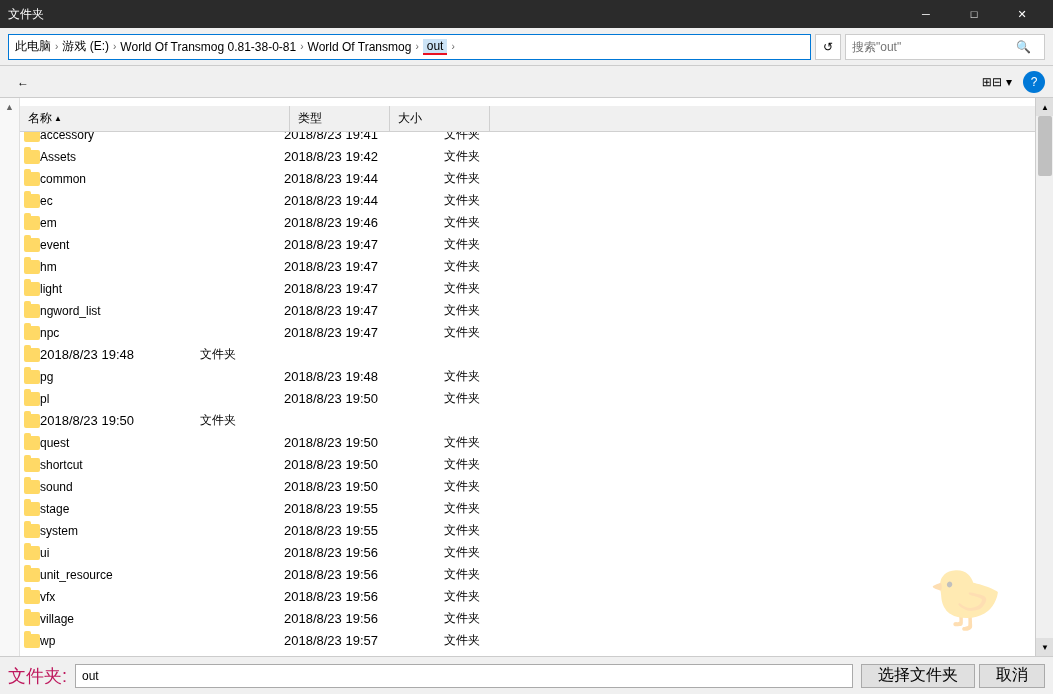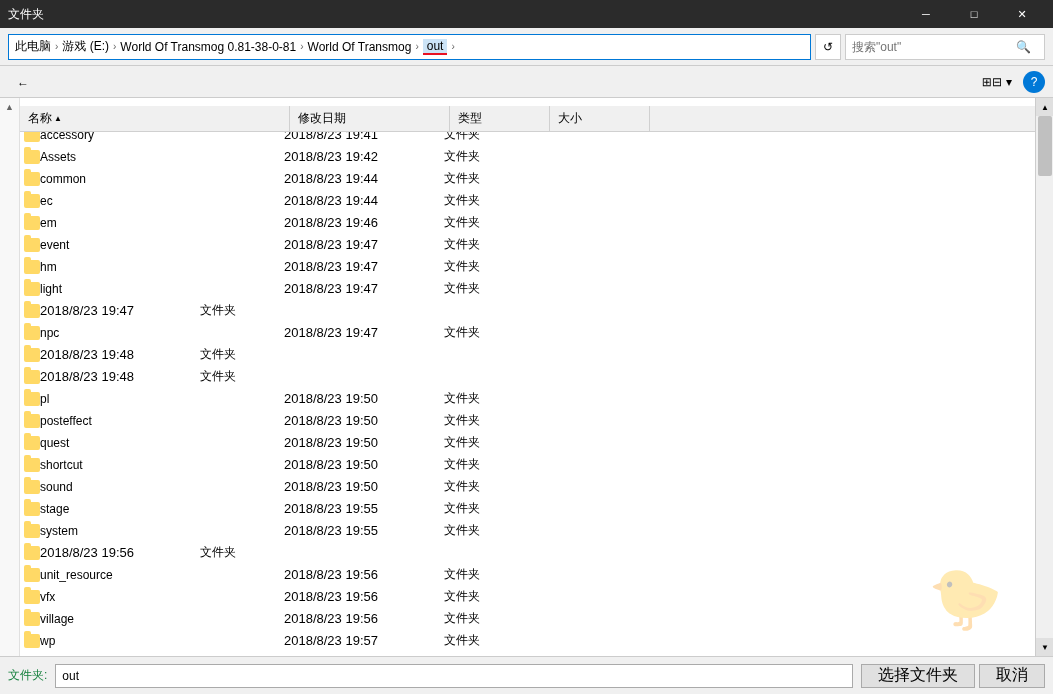--- a/index.html
+++ b/index.html
@@ -220,22 +220,22 @@
     .status-bar {
       height: 38px;
       background: #f0f0f0;
       border-top: 1px solid #ccc;
       display: flex;
       align-items: center;
       padding: 0 8px;
       gap: 8px;
     }
     .status-label {
-      font-size: 12px;
-      color: #15803d;
+      font-size: 18px;
+      color: #be185d;
     }
     .status-input {
       flex: 1;
       height: 24px;
       border: 1px solid #aaa;
       padding: 0 6px;
       font-size: 12px;
       background: #fff;
     }
     .status-buttons {
@@ -365,23 +365,20 @@
     </div>
   </div>
 
   <div class="file-list-container">
 
     <div class="col-headers">
       <div class="col-header col-name">
         <span>名称</span>
         <span class="sort-arrow">▲</span>
       </div>
-      <div class="col-header col-date">
-        <span>修改日期</span>
-      </div>
       <div class="col-header col-type">
         <span>类型</span>
       </div>
       <div class="col-header col-size">
         <span>大小</span>
       </div>
     </div>
 
     <div id="file-rows-container">
         <div class="file-row">
@@ -435,53 +432,54 @@
     </div>
         <div class="file-row">
       <div class="folder-icon"></div>
       <div class="file-name">light</div>
       <div class="file-date">2018/8/23 19:47</div>
       <div class="file-type">文件夹</div>
       <div class="file-size"></div>
     </div>
         <div class="file-row">
       <div class="folder-icon"></div>
+      <div class="file-name">ngword_list</div>
       <div class="file-date">2018/8/23 19:47</div>
       <div class="file-type">文件夹</div>
       <div class="file-size"></div>
     </div>
         <div class="file-row">
       <div class="folder-icon"></div>
       <div class="file-name">npc</div>
       <div class="file-date">2018/8/23 19:47</div>
       <div class="file-type">文件夹</div>
       <div class="file-size"></div>
     </div>
         <div class="file-row">
       <div class="folder-icon"></div>
       <div class="file-date">2018/8/23 19:48</div>
       <div class="file-type">文件夹</div>
       <div class="file-size"></div>
     </div>
         <div class="file-row">
       <div class="folder-icon"></div>
+      <div class="file-name">pg</div>
       <div class="file-date">2018/8/23 19:48</div>
       <div class="file-type">文件夹</div>
       <div class="file-size"></div>
     </div>
         <div class="file-row">
       <div class="folder-icon"></div>
       <div class="file-name">pl</div>
       <div class="file-date">2018/8/23 19:50</div>
       <div class="file-type">文件夹</div>
       <div class="file-size"></div>
     </div>
         <div class="file-row">
       <div class="folder-icon"></div>
-      <div class="file-name">posteffect</div>
       <div class="file-date">2018/8/23 19:50</div>
       <div class="file-type">文件夹</div>
       <div class="file-size"></div>
     </div>
         <div class="file-row">
       <div class="folder-icon"></div>
       <div class="file-name">quest</div>
       <div class="file-date">2018/8/23 19:50</div>
       <div class="file-type">文件夹</div>
       <div class="file-size"></div>
@@ -509,20 +507,21 @@
     </div>
         <div class="file-row">
       <div class="folder-icon"></div>
       <div class="file-name">system</div>
       <div class="file-date">2018/8/23 19:55</div>
       <div class="file-type">文件夹</div>
       <div class="file-size"></div>
     </div>
         <div class="file-row">
       <div class="folder-icon"></div>
+      <div class="file-name">ui</div>
       <div class="file-date">2018/8/23 19:56</div>
       <div class="file-type">文件夹</div>
       <div class="file-size"></div>
     </div>
         <div class="file-row">
       <div class="folder-icon"></div>
       <div class="file-name">unit_resource</div>
       <div class="file-date">2018/8/23 19:56</div>
       <div class="file-type">文件夹</div>
       <div class="file-size"></div>

